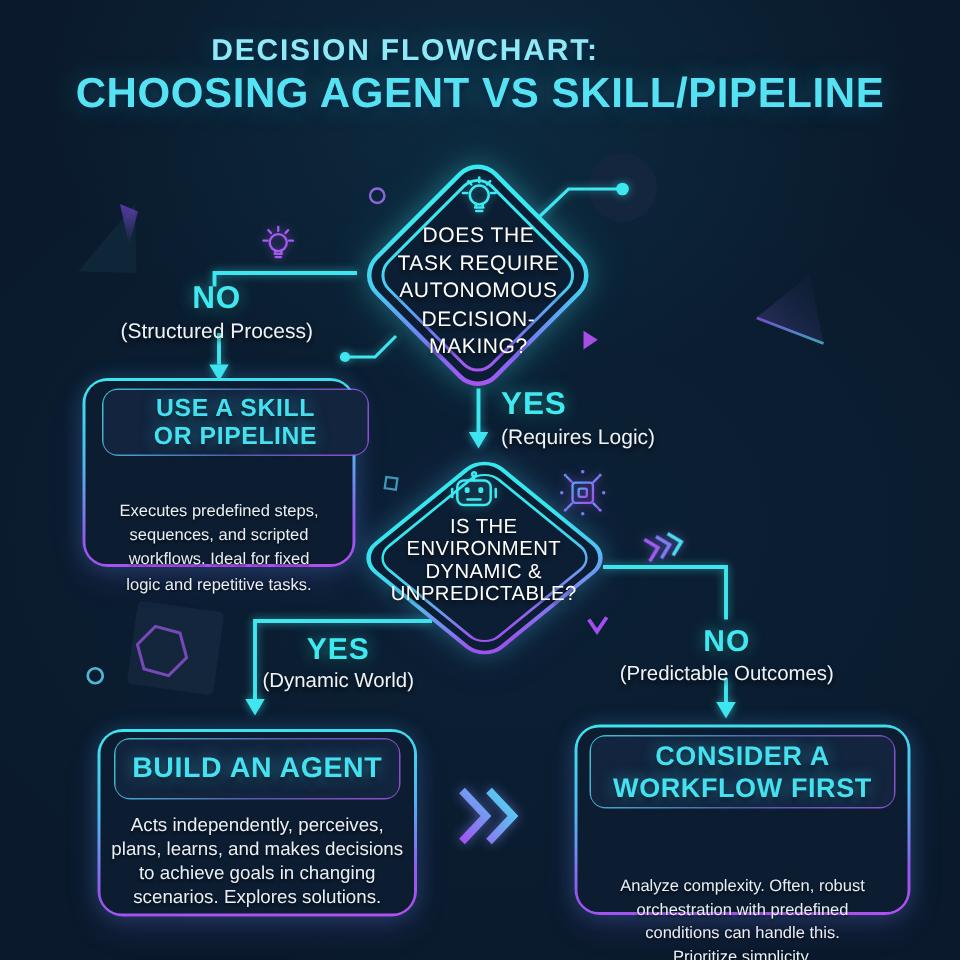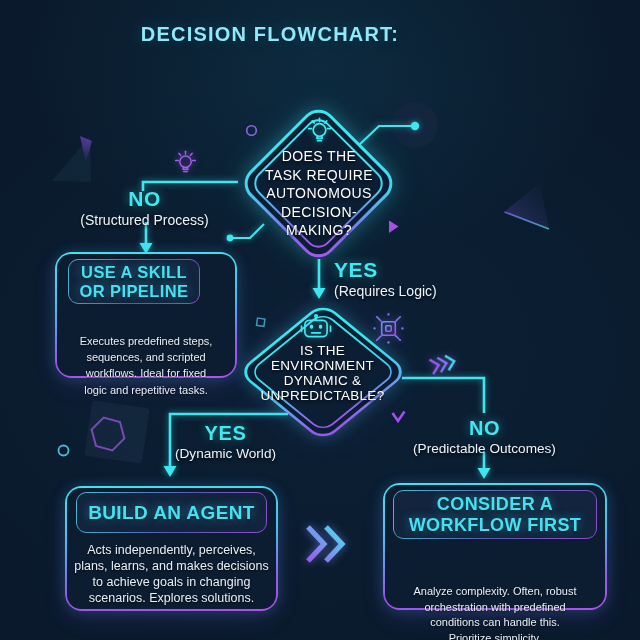--- a/index.html
+++ b/index.html
@@ -55,21 +55,21 @@
        box-shadow:0 0 14px rgba(70,200,240,.20),0 8px 22px rgba(130,80,240,.16);}
   .box-inner{position:relative;z-index:1;width:100%;height:100%;}
   .pill{position:absolute;border-radius:11px;--t:1.4px;--ir:9px;--fill:#12243E;
         background:linear-gradient(120deg,rgba(73,222,240,.85),rgba(125,125,242,.65) 55%,rgba(170,85,240,.85));}
   .pill-label{position:relative;z-index:1;width:100%;height:100%;display:flex;flex-direction:column;
         align-items:center;justify-content:center;text-align:center;
         font-weight:800;color:#45E0F2;letter-spacing:.4px;
         text-shadow:0 0 10px rgba(69,224,242,.5),0 2px 3px rgba(0,0,0,.6);}
   .desc{position:absolute;text-align:center;color:#E9EFF7;font-weight:400;text-shadow:0 1px 2px rgba(0,0,0,.7);}
   .b-skill{left:55px;top:252px;width:182px;height:126px;}
-  .b-skill .pill{left:13px;top:7px;width:132px;height:45px;}
+  .b-skill .pill{left:13px;top:7px;width:178px;height:45px;}
   .b-skill .pill-label{font-size:16.5px;line-height:19px;}
   .b-skill .desc{left:5px;top:53px;width:172px;font-size:11px;line-height:16.2px;margin-top:28px;}
   .b-agent{left:65px;top:486px;width:213px;height:125px;}
   .b-agent .pill{left:11px;top:6px;width:191px;height:41px;}
   .b-agent .pill-label{font-size:19px;}
   .b-agent .desc{left:4px;top:56px;width:205px;font-size:12.5px;line-height:16px;}
   .b-work{left:383px;top:483px;width:224px;height:127px;}
   .b-work .pill{left:10px;top:7px;width:204px;height:49px;}
   .b-work .pill-label{font-size:18px;line-height:20.5px;}
   .b-work .desc{left:5px;top:65px;width:214px;font-size:11px;line-height:15.6px;margin-top:36px;}
@@ -141,20 +141,21 @@
       <path d="M326 527 L342 544 L326 561" fill="none" stroke="url(#gpc)" stroke-width="5.2"></path>
     </g>
     <g transform="rotate(-14 443 364)" style="filter:drop-shadow(0 0 3px rgba(140,120,245,.55));">
       <path d="M431 356.5 L438.5 364 L431 371.5" fill="none" stroke="#A05BF2" stroke-width="2.4"></path>
       <path d="M439 356.5 L446.5 364 L439 371.5" fill="none" stroke="#7F7CF4" stroke-width="2.4"></path>
       <path d="M447 356.5 L454.5 364 L447 371.5" fill="none" stroke="#4ADCF2" stroke-width="2.4"></path>
     </g>
   </svg>
 
   <div class="t1">DECISION FLOWCHART:</div>
+  <div class="t2">CHOOSING AGENT VS SKILL/PIPELINE</div>
 
   <div class="ring d1o"></div>
   <div class="ring d1i"></div>
   <div class="icon" style="left:306px;top:117px;">
     <svg width="27" height="31" viewBox="0 0 27 31" fill="none" stroke="#3FE9F2" stroke-width="1.7" stroke-linecap="round">
       <circle cx="13.5" cy="13" r="6.3"></circle>
       <path d="M11.2 18.8 V21"></path>
         <path d="M15.8 18.8 V21"></path>
       <path d="M10.8 21.3 H16.2"></path>
         <path d="M11.5 23.7 H15.5"></path>

